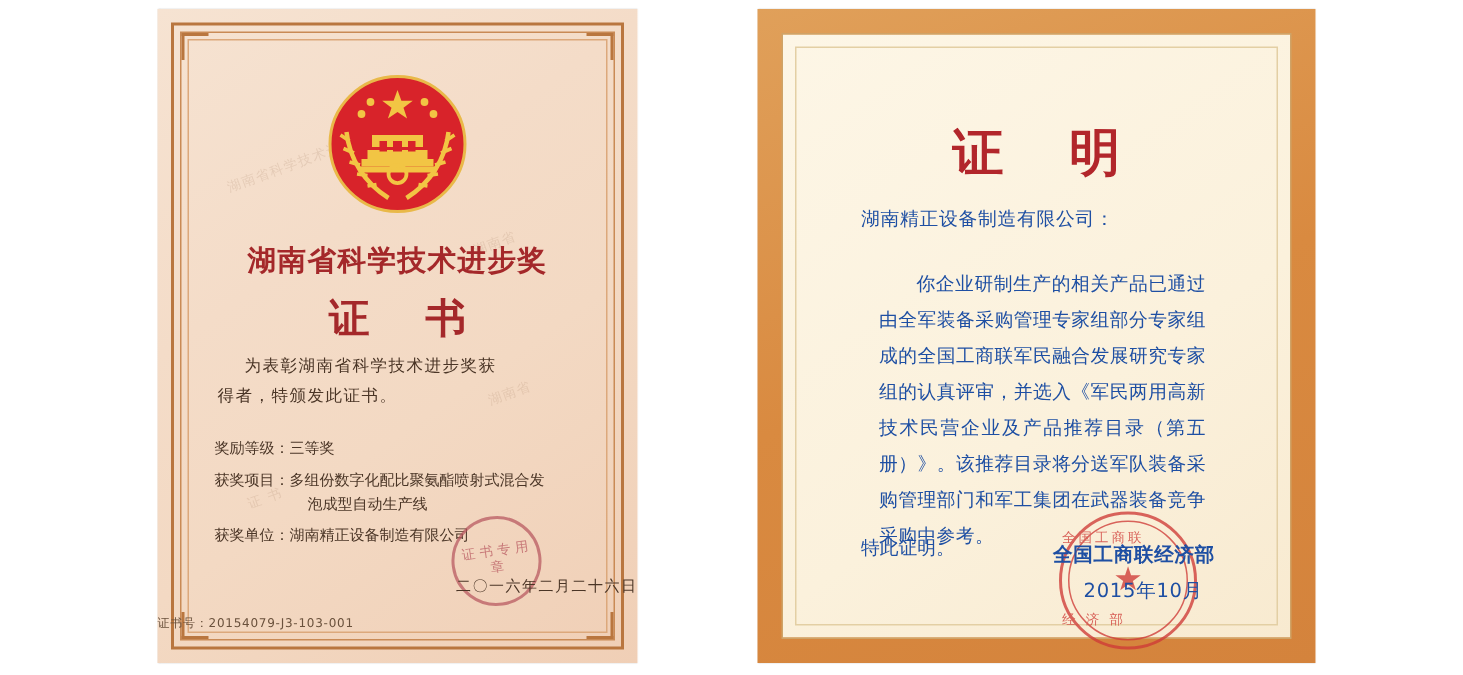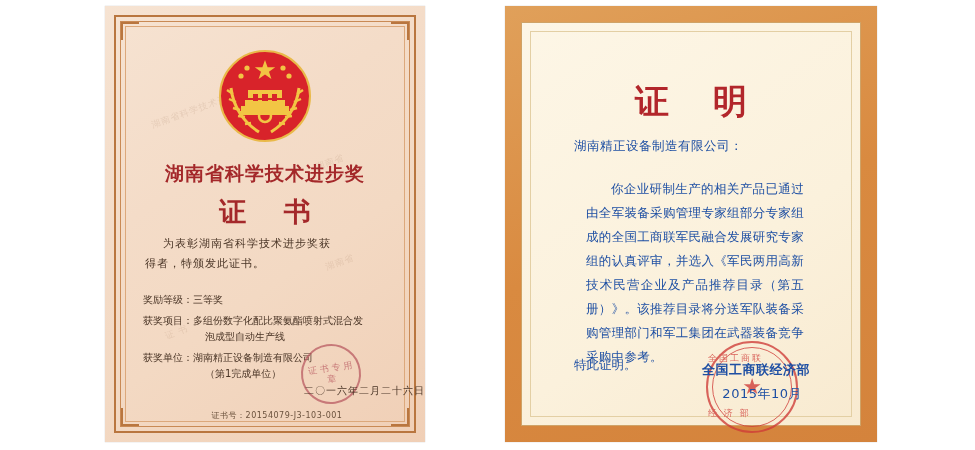--- a/index.html
+++ b/index.html
@@ -119,25 +119,23 @@
     top: 378px;
     text-align: right;
     color: #4a3526;
     font-size: 10px;
     letter-spacing: 1px;
   }
   .cert1-serial {
     position: absolute;
     left: 0; right: 0;
     top: 404px;
-    text-align: center;
     color: #6a513c;
     font-size: 8px;
     letter-spacing: 0.5px;
-    margin-left: 24px;
   }
   .seal1 {
     position: absolute;
     left: 196px;
     top: 338px;
     width: 56px;
     height: 56px;
     border: 2px solid #b6535c;
     border-radius: 50%;
     color: #b6535c;
@@ -345,21 +343,20 @@
         <span class="field-label">获奖项目：</span>
         <span class="field-value">
           <span>多组份数字化配比聚氨酯喷射式混合发</span>
           <span class="sub">泡成型自动生产线</span>
         </span>
       </div>
       <div class="field-row">
         <span class="field-label">获奖单位：</span>
         <span class="field-value">
           <span>湖南精正设备制造有限公司</span>
-          <span class="sub">（第1完成单位）</span>
         </span>
       </div>
     </div>
 
     <div class="seal1">证 书 专 用 章</div>
 
     <div class="cert1-date">二〇一六年二月二十六日</div>
     <div class="cert1-serial">证书号：20154079-J3-103-001</div>
   </div>
 

